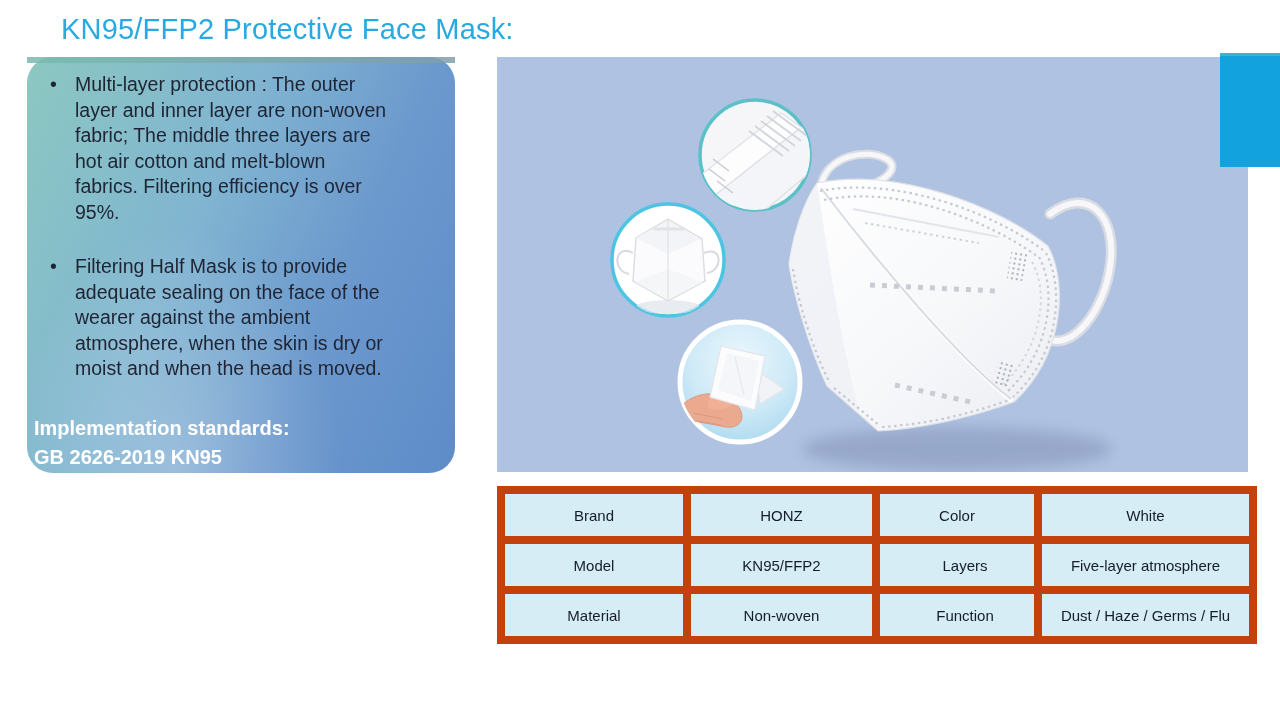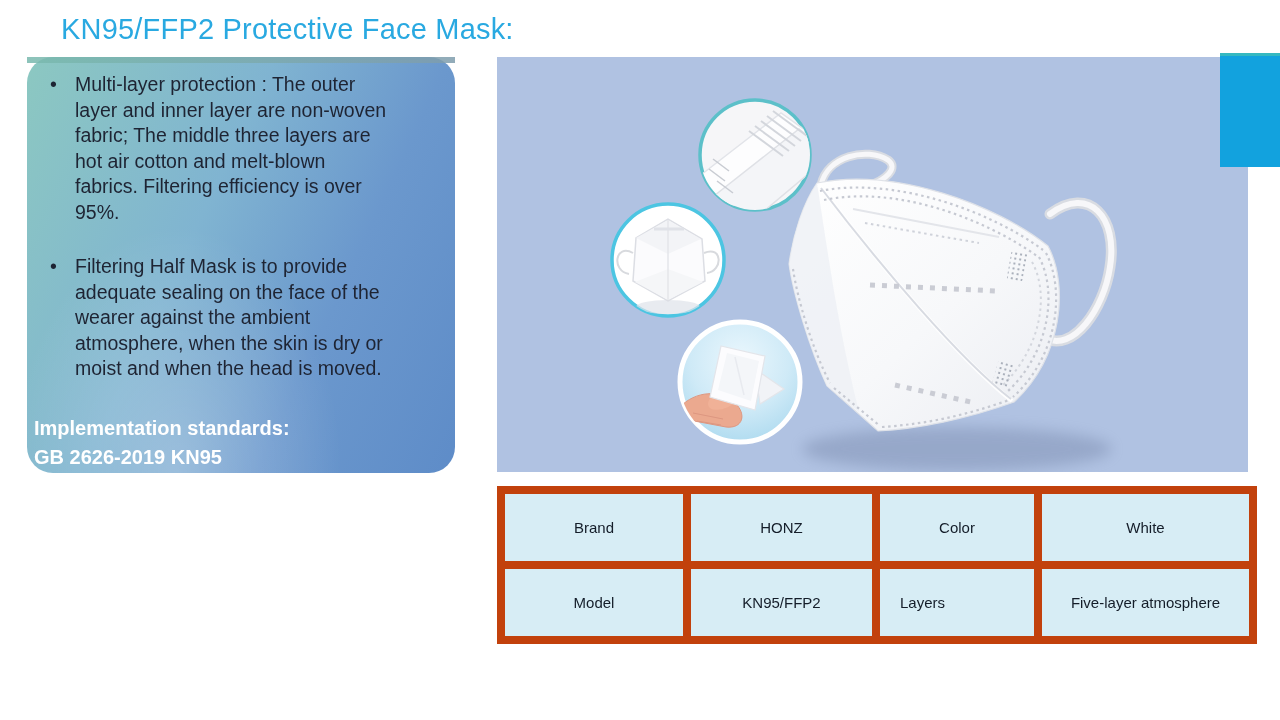--- a/index.html
+++ b/index.html
@@ -58,21 +58,21 @@
   .spec-table{
     position:absolute;left:497px;top:486px;width:752px;height:158px;
     border-collapse:collapse;table-layout:fixed;
     background:#d7edf5;
   }
   .spec-table td{
     border:8px solid #c2410c;
     font-size:15px;color:#141d29;text-align:center;vertical-align:middle;
     padding:0 4px;overflow:hidden;white-space:nowrap;
   }
-  .spec-table td.c3-left{text-align:left;padding-left:20px;}
+  .spec-table td.c3-left{text-align:center;padding-left:20px;}
 </style>
 </head>
 <body>
 
 <div class="slide-title">KN95/FFP2 Protective Face Mask:</div>
 
 <div class="corner-tab"></div>
 
 <div class="left-panel">
   <ul class="bullet-list">
@@ -229,14 +229,20 @@
     <td>HONZ</td>
     <td>Color</td>
     <td>White</td>
   </tr>
   <tr>
     <td>Model</td>
     <td>KN95/FFP2</td>
     <td class="c3-left">Layers</td>
     <td>Five-layer atmosphere</td>
   </tr>
+  <tr>
+    <td>Material</td>
+    <td>Non-woven</td>
+    <td class="c3-left">Function</td>
+    <td>Dust / Haze / Germs / Flu</td>
+  </tr>
 </tbody>
   </table>
 
 </body></html>

